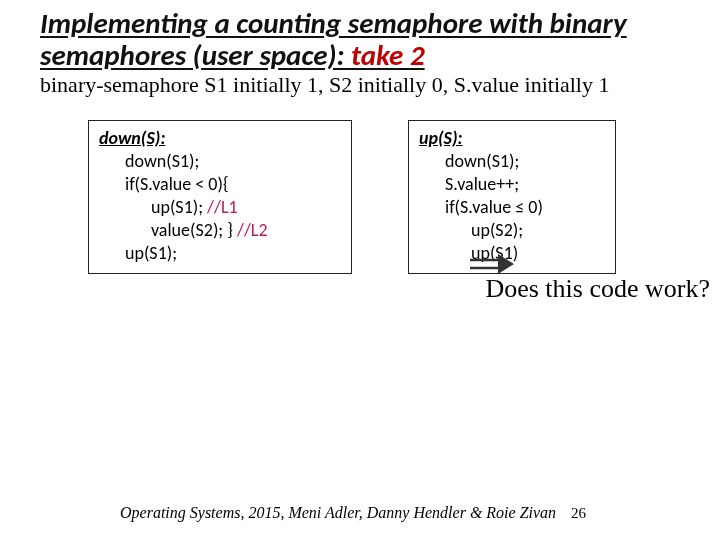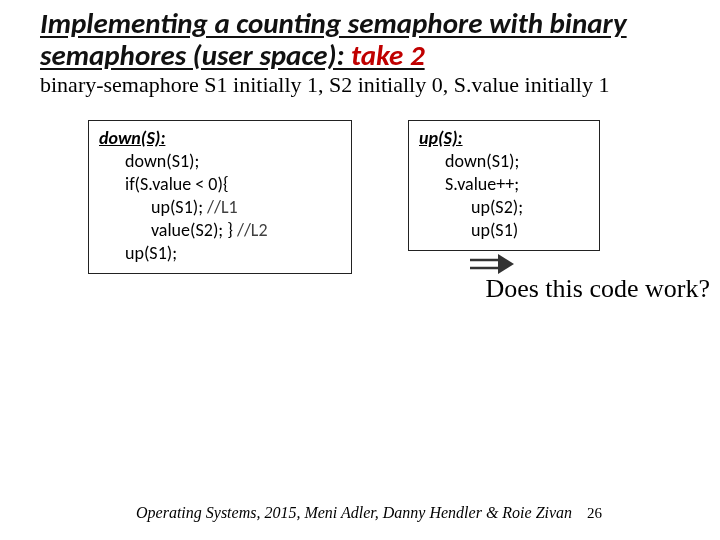--- a/index.html
+++ b/index.html
@@ -4,28 +4,28 @@
 <style>
   * { box-sizing: border-box; margin: 0; padding: 0; }
   html, body { width: 720px; height: 540px; background: #fff; font-family: Calibri, Arial, sans-serif; color: #000; }
   .slide { width: 720px; height: 540px; position: relative; padding: 8px 10px 0 10px; }
   .title { font-family: Calibri, Arial, sans-serif; font-style: italic; font-weight: 600; font-size: 29px; line-height: 1.1; text-decoration: underline; text-underline-offset: 3px; color: #111; margin-left: 30px; }
   .title .take2 { color: #c00000; }
   .init { font-family: "Times New Roman", serif; font-size: 22px; margin-left: 30px; margin-bottom: 22px; }
   .boxes { display: flex; gap: 56px; margin-left: 78px; align-items: flex-start; position: relative; }
   .codebox { border: 1px solid #222; padding: 6px 10px 8px 10px; font-family: Calibri, Arial, sans-serif; font-size: 18px; line-height: 1.28; }
   .box-left { width: 264px; }
-  .box-right { width: 192px; }
+  .box-right { width: 208px; }
   .hdr { font-style: italic; text-decoration: underline; font-weight: 600; }
   .ind1 { padding-left: 26px; }
   .ind2 { padding-left: 52px; }
-  .cc { color: #404040; }
+  .cc { color: #be185d; }
   .arrow { position: absolute; left: 380px; top: 134px; }
   .question { font-family: "Times New Roman", serif; font-size: 26px; text-align: right; }
-  .footer { position: absolute; bottom: 18px; left: 0; width: 624px; margin-left: 16px; }
+  .footer { position: absolute; bottom: 18px; left: 0; width: 624px; }
   .cred { font-family: "Times New Roman", serif; font-style: italic; font-size: 16px; margin-left: 120px; display: inline-block; }
   .pg { position: absolute; right: 38px; bottom: 0; font-family: "Times New Roman", serif; font-size: 15px; }
 </style>
 </head>
 <body>
 
 <div class="slide">
 
   <div class="title">
     <span>Implementing a counting semaphore with binary semaphores (user space): </span><span class="take2">take 2</span>
@@ -49,20 +49,21 @@
         <line x1="2" y1="6" x2="30" y2="6" stroke="#333" stroke-width="2.5"></line>
         <line x1="2" y1="14" x2="30" y2="14" stroke="#333" stroke-width="2.5"></line>
         <polygon points="30,0 46,10 30,20" fill="#333"></polygon>
       </svg>
     </div>
 
     <div class="codebox box-right">
       <div class="hdr">up(S):</div>
       <div class="ind1">down(S1);</div>
       <div class="ind1">S.value++;</div>
+      <div class="ind1">if(S.value ≤ 0)</div>
       <div class="ind2">up(S2);</div>
       <div class="ind2">up(S1)</div>
     </div>
 
   </div>
 
   <div class="question">Does this code work?</div>
 
   <div class="footer">
     <span class="cred">Operating Systems, 2015, Meni Adler, Danny Hendler &amp; Roie Zivan</span>

